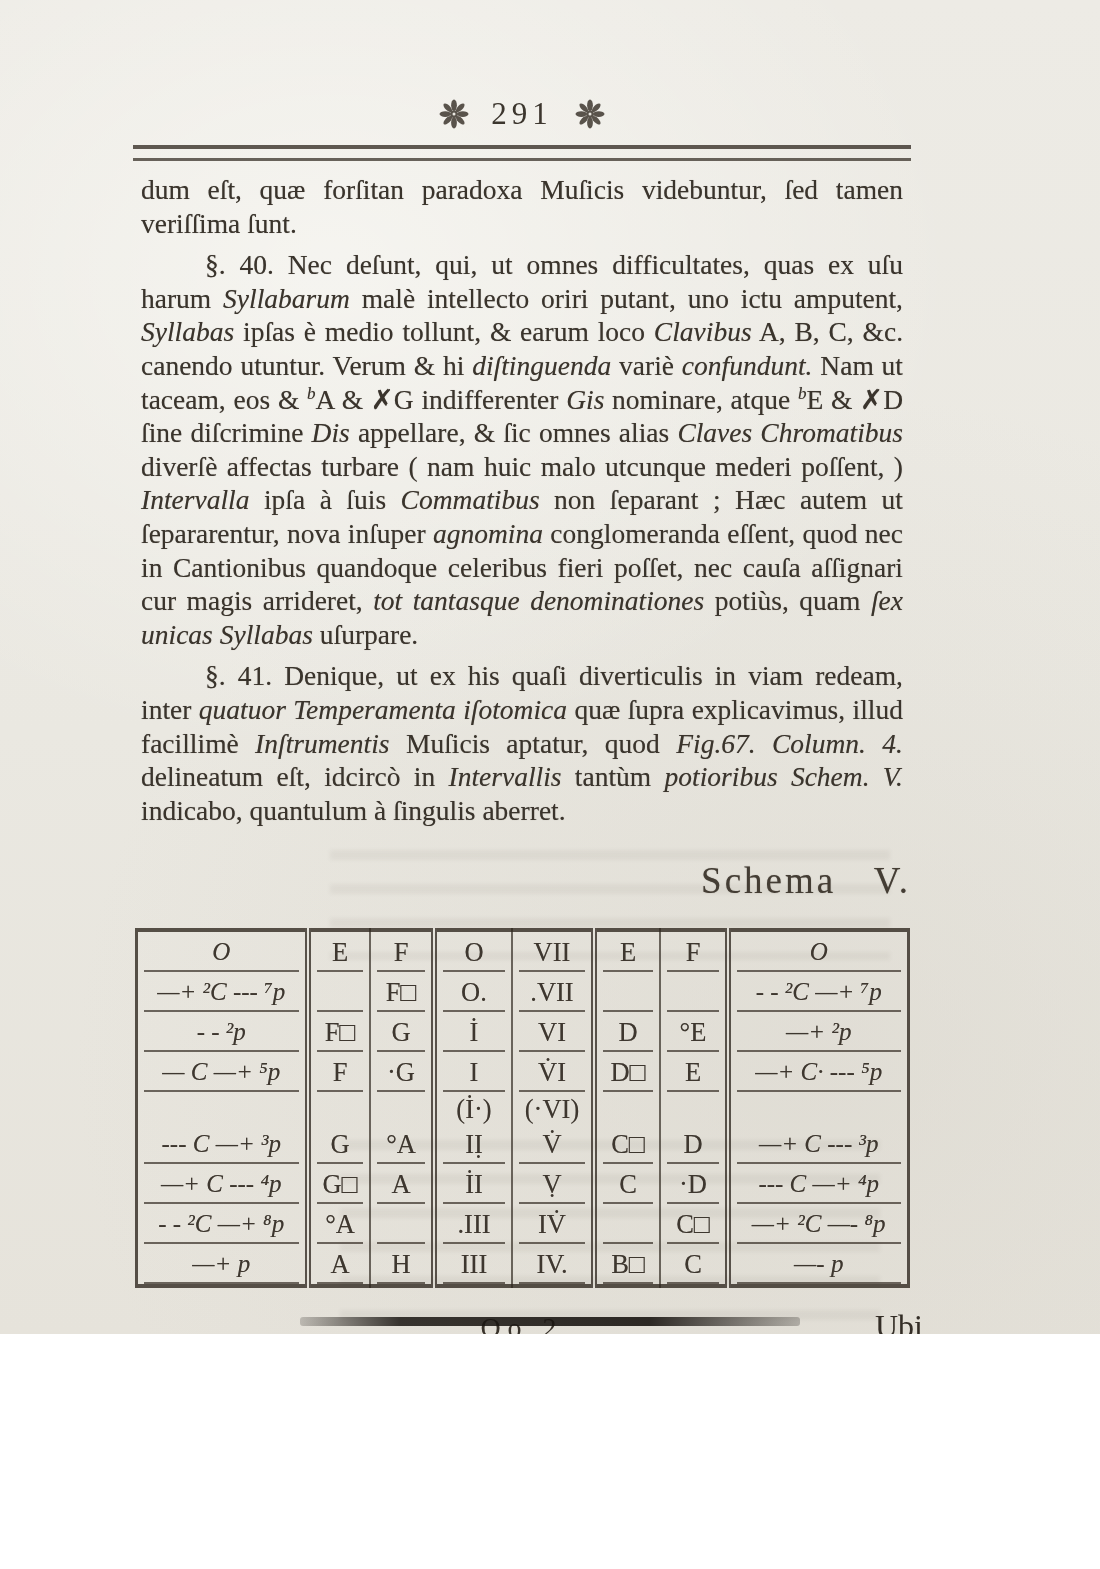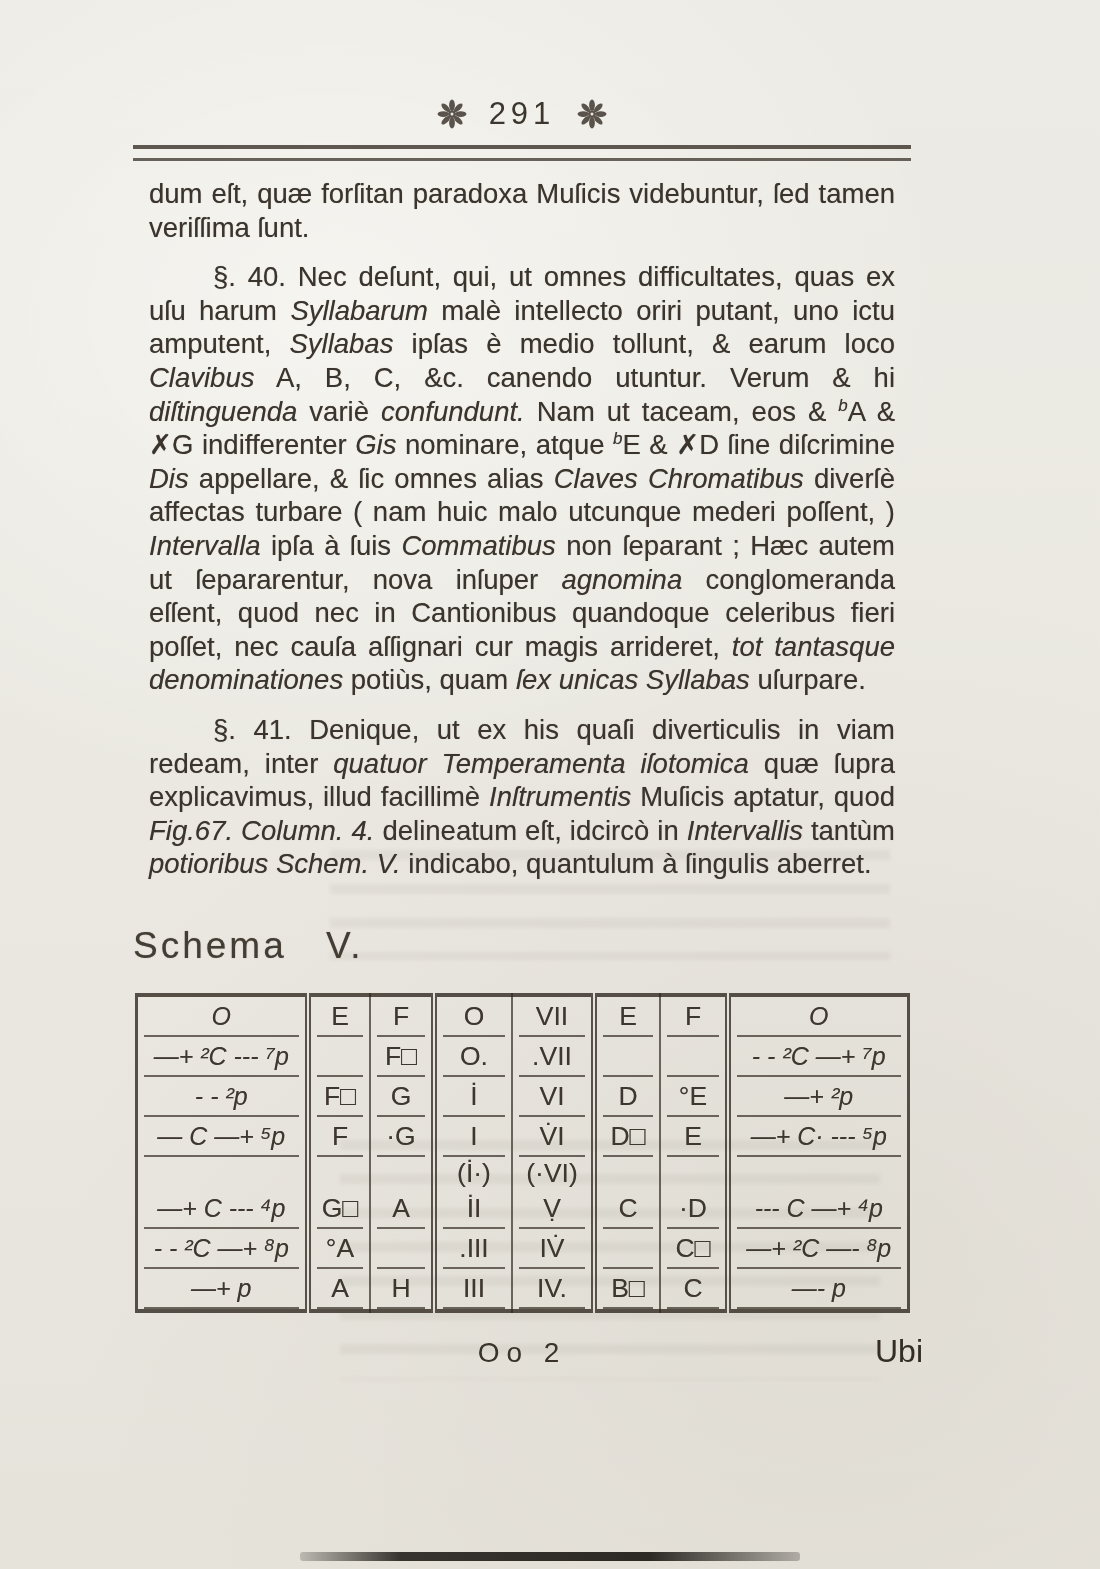--- a/index.html
+++ b/index.html
@@ -1,41 +1,41 @@
 <!DOCTYPE html>
 <html><head>
 <meta charset="utf-8">
 <style>
   html,body{margin:0;padding:0;}
   .page{
-    width:1100px;height:1569px;position:relative;overflow:hidden;
+    width:1100px;height:1334px;position:relative;overflow:hidden;
     background:
       radial-gradient(ellipse 900px 700px at 30% 20%, rgba(255,255,252,.5), rgba(0,0,0,0) 70%),
       radial-gradient(ellipse 1000px 900px at 75% 80%, rgba(210,206,196,.35), rgba(0,0,0,0) 75%),
       linear-gradient(180deg,#edebe5 0%,#eae8e1 55%,#e6e3db 100%);
-    font-family:Liberation Sans, sans-serif;
+    font-family:Liberation Serif, serif;
     color:#3a342c;
   }
   .content{width:778px;margin:0 0 0 133px;position:relative;}
   
   .pagehead{display:flex;justify-content:center;align-items:center;gap:22px;padding-top:96px;}
   .pagenum{font-size:31px;letter-spacing:5px;color:#3c362e;}
   .fleuron{width:30px;height:30px;opacity:.85;}
   .double-rule{height:9px;border-top:4px solid rgba(58,50,42,.8);border-bottom:3px solid rgba(58,50,42,.75);margin-top:13px;}
   
   .text-block{margin-top:12px;}
-  .para{font-size:27.5px;line-height:33.6px;text-align:justify;margin:16px;
+  .para{font-size:27.5px;line-height:33.6px;text-align:justify;margin:8px;
         text-shadow:0 0 .7px rgba(40,34,28,.45);}
   .para.indent{text-indent:64px;}
   .it{font-style:italic;}
   .rm{font-style:normal;}
   .supb{font-style:italic;font-size:.62em;vertical-align:super;line-height:0;}
   
-  .schema-title{text-align:left;font-size:37px;letter-spacing:3px;word-spacing:26px;
-    margin-top:44px;color:#443d34;text-shadow:0 0 1px rgba(40,34,28,.4);}
+  .schema-title{text-align:right;font-size:37px;letter-spacing:3px;word-spacing:26px;
+    margin-top:32px;color:#443d34;text-shadow:0 0 1px rgba(40,34,28,.4);}
   
   .schema-table{margin:26px auto 0;border-collapse:collapse;table-layout:fixed;width:772px;
     border:3px solid rgba(52,45,37,.82);border-top-width:4px;border-bottom-width:4px;
     color:#3e372f;}
   .schema-table td{height:40px;padding:0;vertical-align:middle;text-align:center;
     font-size:26.5px;overflow:hidden;}
   .schema-table td.c2,.schema-table td.c4,.schema-table td.c6,.schema-table td.c8{border-left:6px double rgba(52,45,37,.8);}
   .schema-table td.c3,.schema-table td.c5,.schema-table td.c7{border-left:2px solid rgba(52,45,37,.7);}
   .schema-table td.c1,.schema-table td.c8{font-style:italic;font-size:25px;}
   .cw{margin:2px 6px 0;height:36px;display:flex;align-items:center;justify-content:center;
@@ -244,20 +244,46 @@
             </td>
             <td class="c7">
               <div class="cw"></div>
             </td>
             <td class="c8">
               <div class="cw"></div>
             </td>
           </tr>
           <tr>
             <td class="c1">
+              <div class="cw">--- C —+ ³p</div>
+            </td>
+            <td class="c2">
+              <div class="cw">G</div>
+            </td>
+            <td class="c3">
+              <div class="cw">°A</div>
+            </td>
+            <td class="c4">
+              <div class="cw">IỊ</div>
+            </td>
+            <td class="c5">
+              <div class="cw">V̇</div>
+            </td>
+            <td class="c6">
+              <div class="cw">C□</div>
+            </td>
+            <td class="c7">
+              <div class="cw">D</div>
+            </td>
+            <td class="c8">
+              <div class="cw">—+ C --- ³p</div>
+            </td>
+          </tr>
+          <tr>
+            <td class="c1">
               <div class="cw">—+ C --- ⁴p</div>
             </td>
             <td class="c2">
               <div class="cw">G□</div>
             </td>
             <td class="c3">
               <div class="cw">A</div>
             </td>
             <td class="c4">
               <div class="cw">İI</div>

